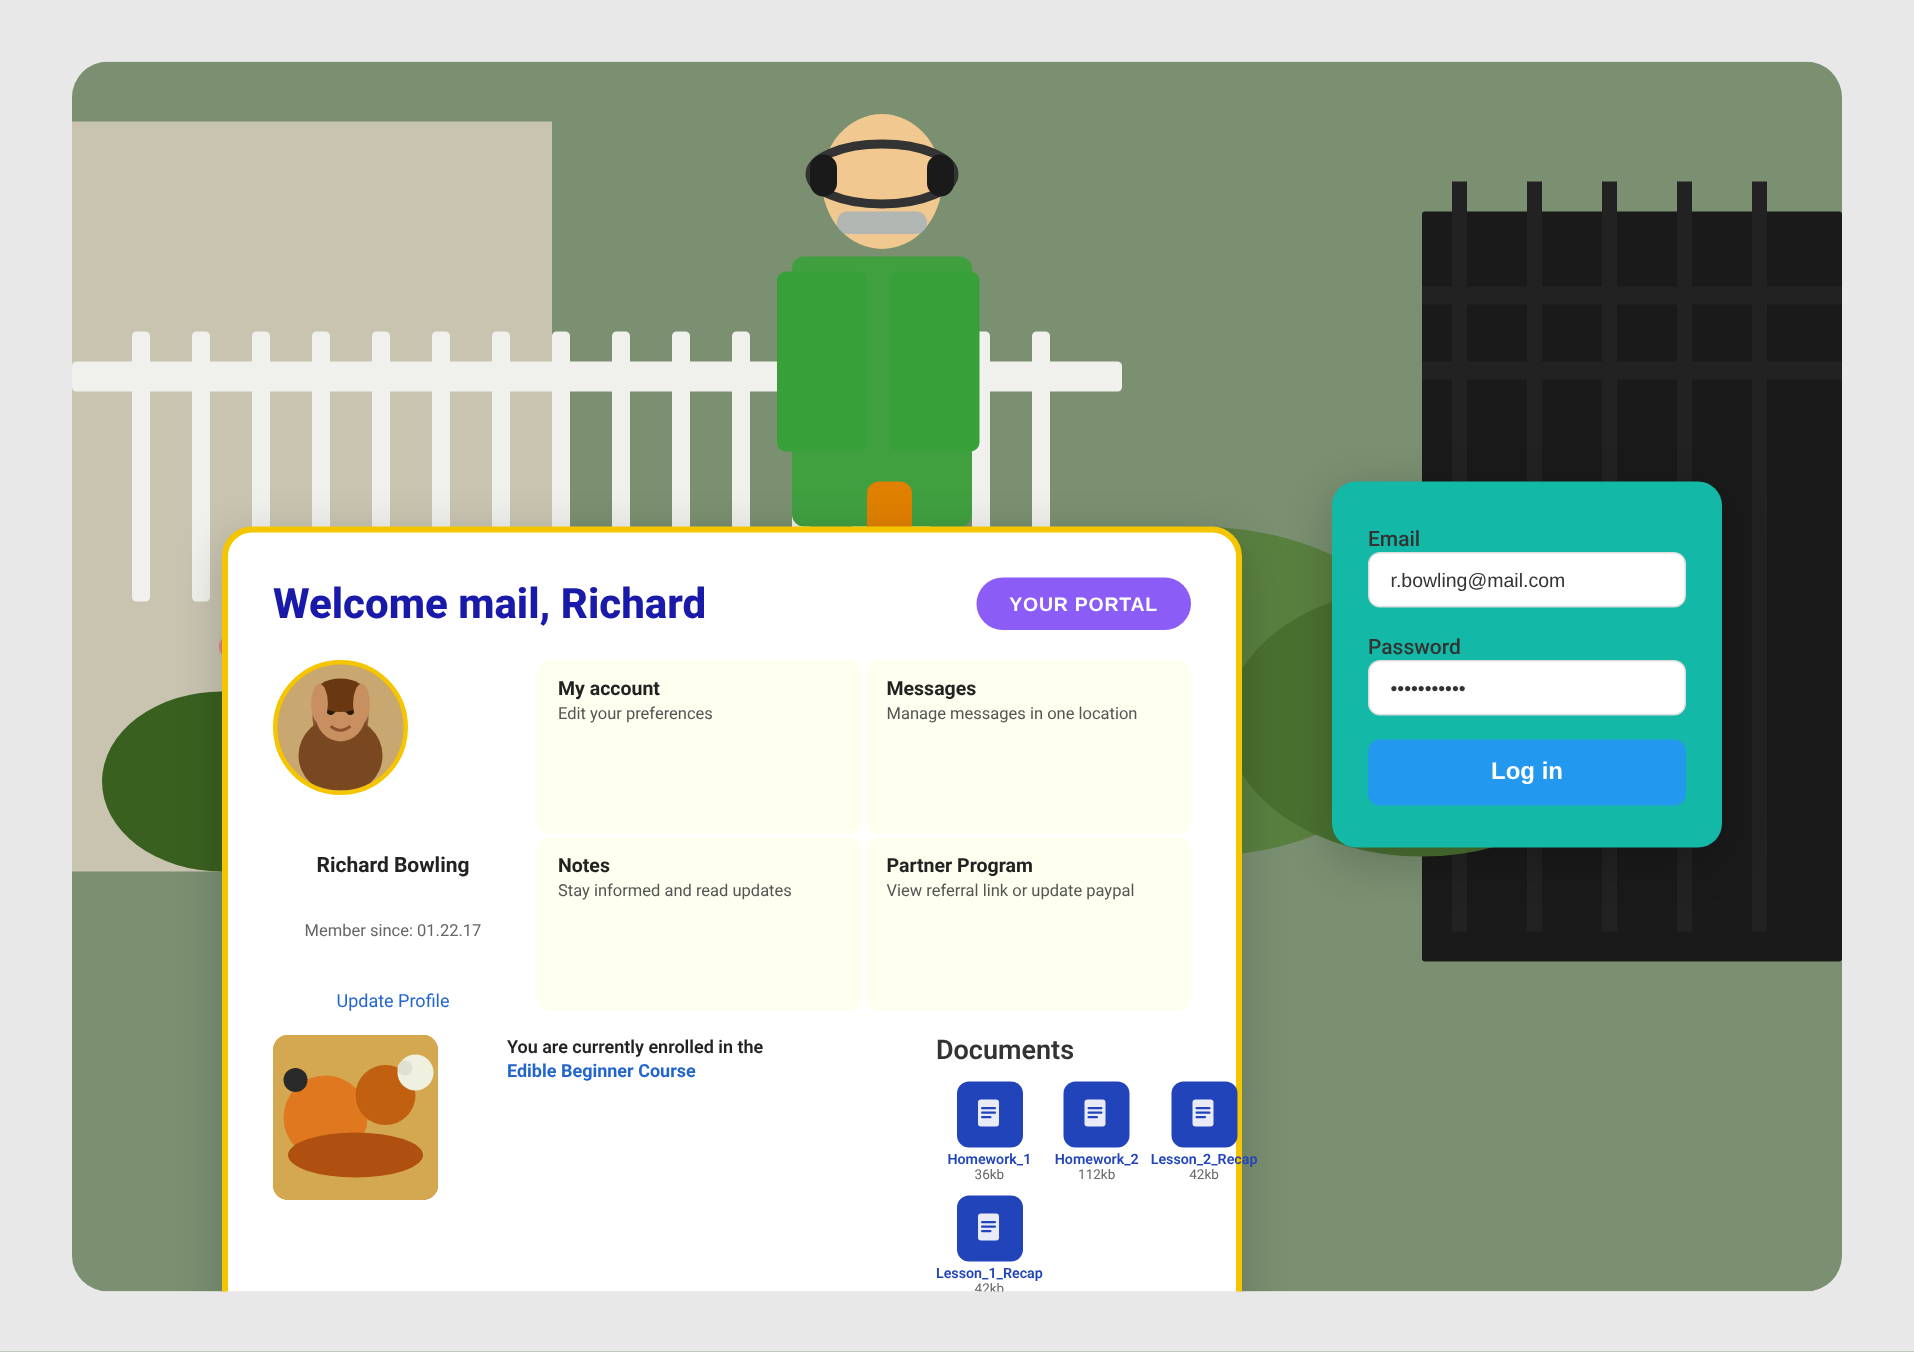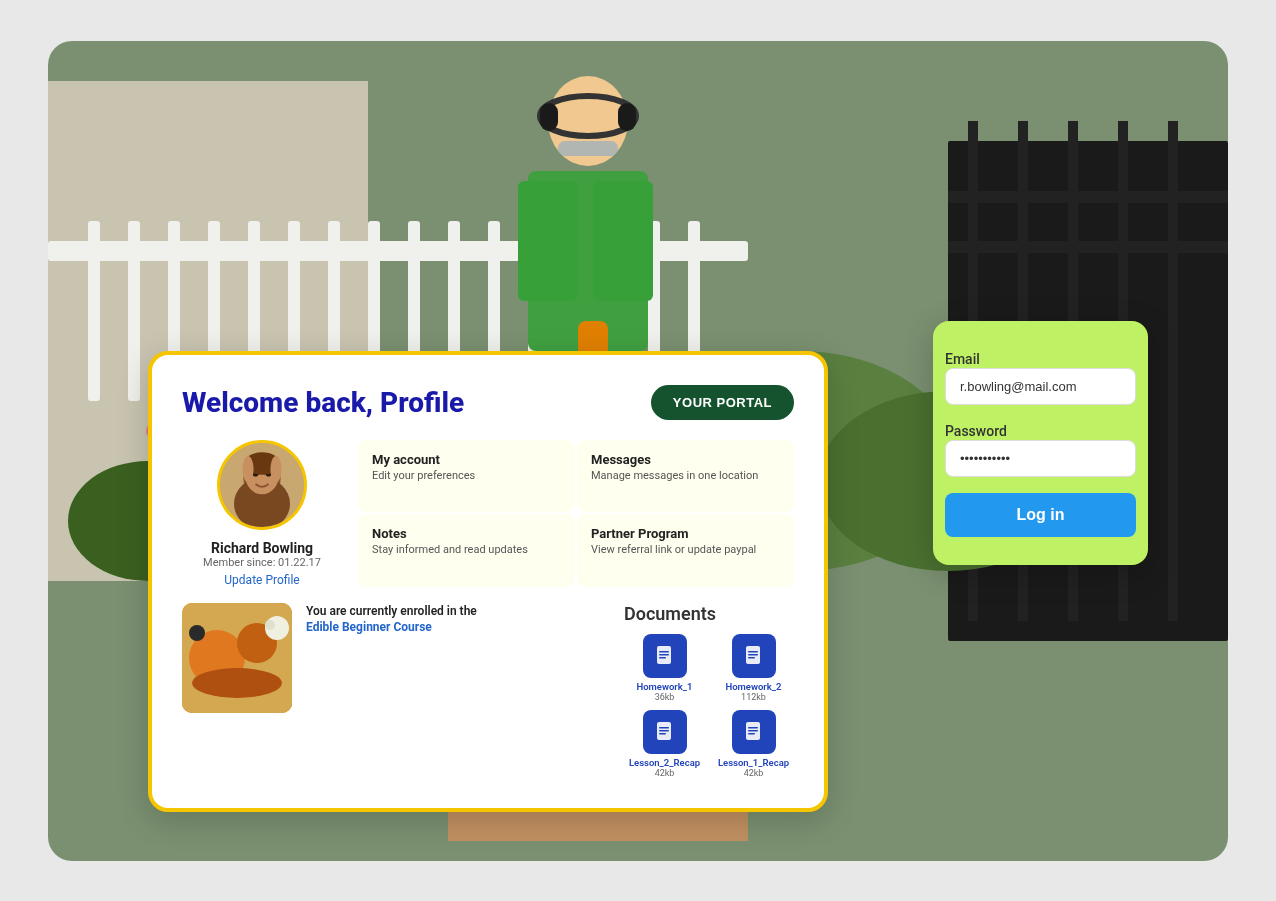--- a/index.html
+++ b/index.html
@@ -45,41 +45,41 @@
       align-items: center;
       justify-content: space-between;
       margin-bottom: 20px;
     }
     .welcome-title {
       color: #1a1aaa;
       font-size: 28px;
       font-weight: 800;
     }
     .portal-btn {
-      background: #14532d;
+      background: #8b5cf6;
       color: white;
       border: none;
       border-radius: 25px;
       padding: 10px 22px;
       font-weight: 700;
       font-size: 13px;
       letter-spacing: 0.5px;
       cursor: pointer;
     }
     .portal-body {
       display: flex;
       gap: 16px;
     }
     .profile-col {
       width: 160px;
       flex-shrink: 0;
       display: flex;
       flex-direction: column;
-      align-items: center;
       text-align: center;
+      gap: 29px;
     }
     .avatar-ring {
       width: 90px;
       height: 90px;
       border-radius: 50%;
       border: 3px solid #f5c500;
       overflow: hidden;
       background: #c8a870;
       display: flex;
       align-items: center;
@@ -154,20 +154,21 @@
       position: relative;
     }
     .course-text {
       flex: 1;
     }
     .course-enrolled {
       font-size: 12px;
       font-weight: 600;
       color: #222;
       line-height: 1.4;
+      margin-left: 32px;
     }
     .course-name {
       color: #2266cc;
       font-weight: 700;
     }
     .course-desc {
       font-size: 10.5px;
       color: #444;
       margin-top: 6px;
       line-height: 1.5;
@@ -176,21 +177,21 @@
       width: 170px;
     }
     .docs-title {
       font-size: 18px;
       font-weight: 600;
       color: #333;
       margin-bottom: 10px;
     }
     .docs-grid {
       display: grid;
-      grid-template-columns: 1fr 1fr;
+      grid-template-columns: 1fr 1fr 1fr;
       gap: 8px;
     }
     .doc-item {
       display: flex;
       flex-direction: column;
       align-items: center;
       cursor: pointer;
     }
     .doc-icon {
       width: 44px;
@@ -212,24 +213,24 @@
     }
     .doc-size {
       font-size: 9px;
       color: #666;
     }
     
     .login-card {
       position: absolute;
       top: 280px;
       right: 80px;
-      width: 215px;
-      background: #bef264;
+      width: 260px;
+      background: #14b8a6;
       border-radius: 16px;
-      padding: 28px 12px;
+      padding: 28px 24px;
       z-index: 20;
       box-shadow: 0 8px 32px rgba(0,0,0,0.2);
     }
     .login-label {
       font-size: 14px;
       color: #333;
       margin-bottom: 8px;
       font-weight: 500;
     }
     .login-input {
@@ -329,21 +330,21 @@
 
         <rect x="1000" y="380" width="80" height="100" fill="#5080c0" rx="6"></rect>
         <rect x="990" y="460" width="100" height="10" fill="#4070b0" rx="3"></rect>
 
         <rect x="530" y="280" width="30" height="100" fill="#e08000" rx="8"></rect>
       </svg>
     </div>
 
     <div class="portal-card">
       <div class="portal-header">
-        <h1 class="welcome-title">Welcome back, Profile</h1>
+        <h1 class="welcome-title">Welcome mail, Richard</h1>
         <button class="portal-btn">YOUR PORTAL</button>
       </div>
 
       <div class="portal-body">
 
         <div class="profile-col">
           <div class="avatar-ring">
             <svg viewBox="0 0 90 90" xmlns="http://www.w3.org/2000/svg" class="avatar-svg">
               <circle cx="45" cy="45" r="45" fill="#c8a870"></circle>
               <ellipse cx="45" cy="38" rx="20" ry="22" fill="#8a5830"></ellipse>

